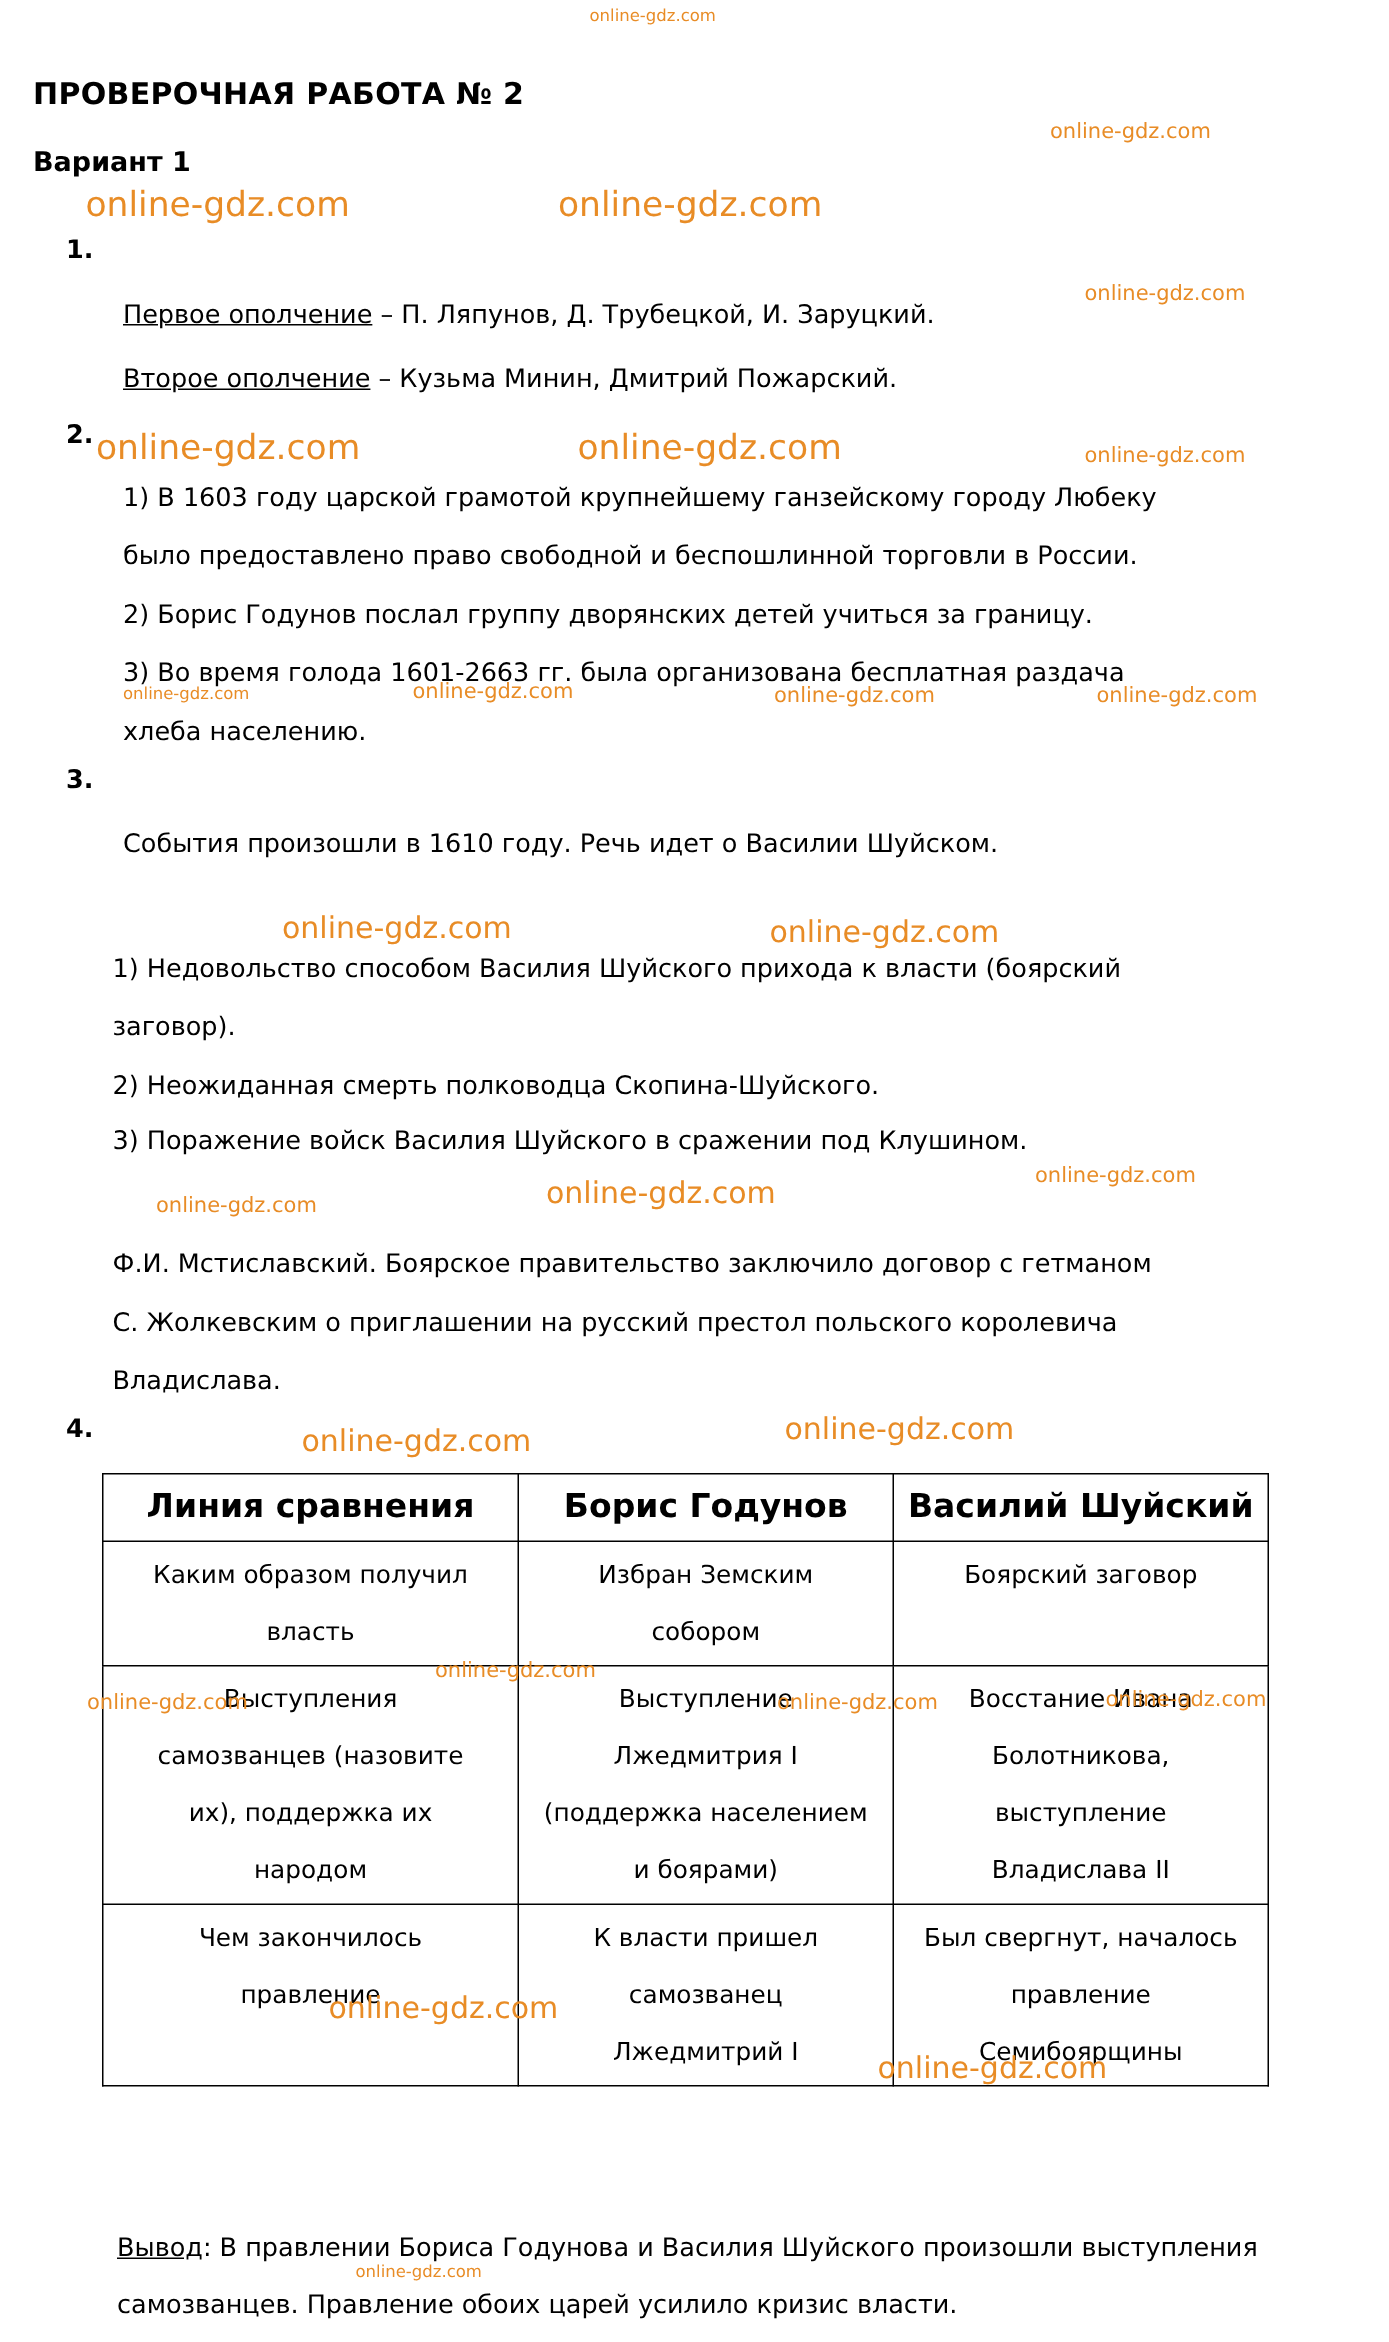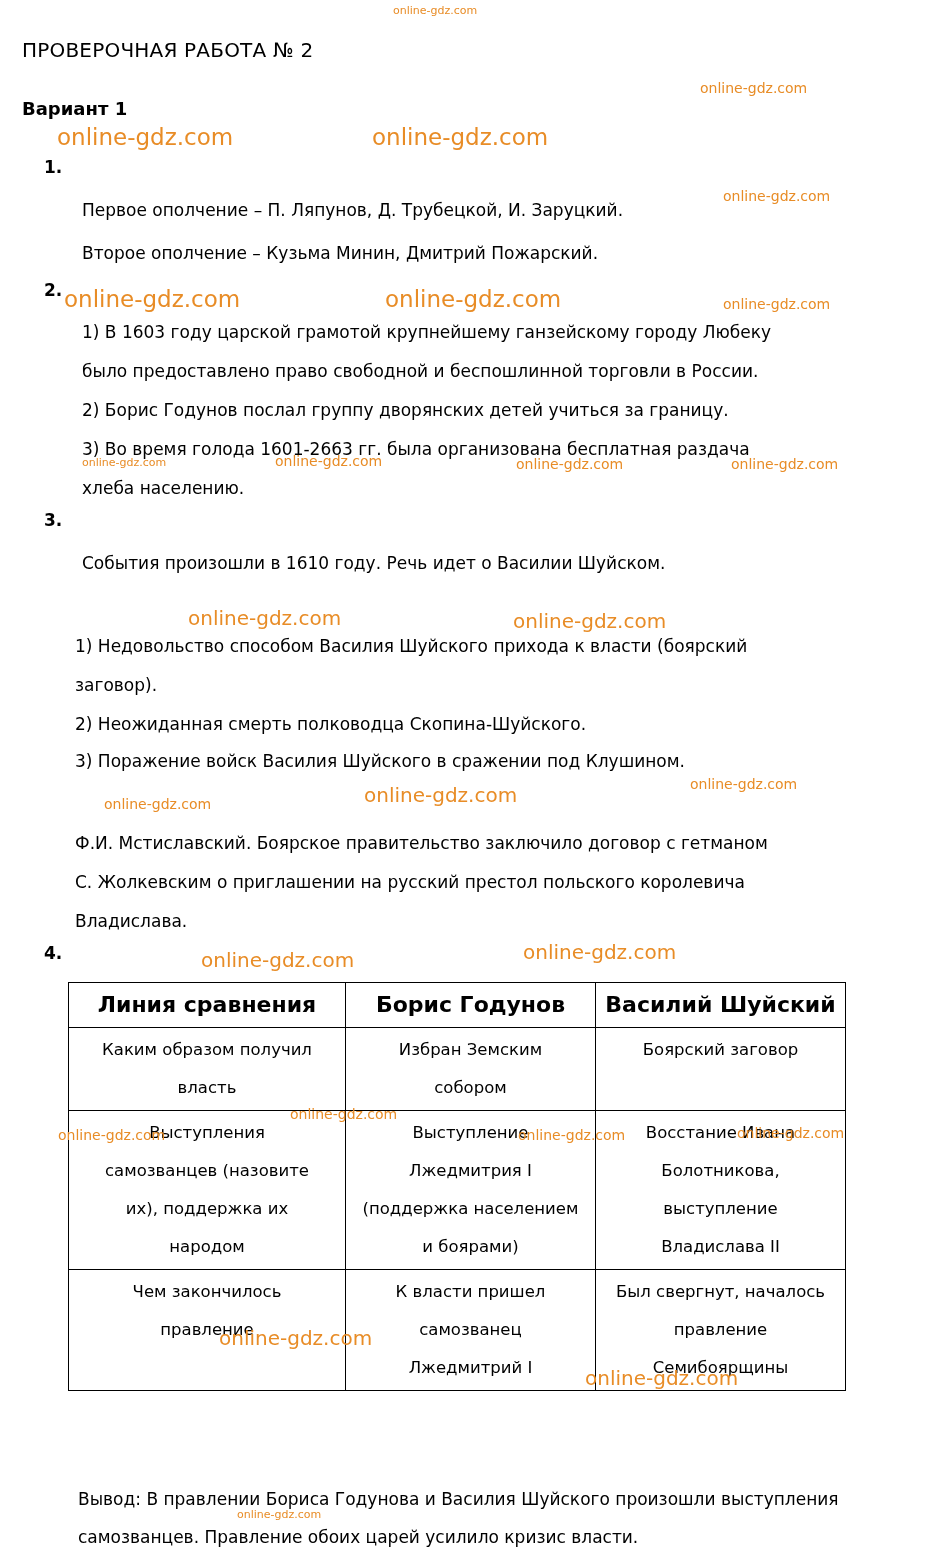--- a/index.html
+++ b/index.html
@@ -32,44 +32,44 @@
   .wm-xs { font-size: 11px; }
   .wm-sm { font-size: 14px; }
   .wm-md { font-size: 20px; }
   .wm-lg { font-size: 23px; }
 
   .content { position: relative; z-index: 2; }
 
   .title {
     position: absolute;
     left: 22px;
-    top: 38px;
+    top: 50px;
     font-size: 20px;
-    font-weight: normal;
+    font-weight: bold;
     letter-spacing: 0.2px;
   }
   .variant {
     position: absolute;
     left: 22px;
     top: 98px;
     font-size: 18px;
     font-weight: bold;
   }
   .qnum {
     position: absolute;
     font-size: 17px;
     font-weight: bold;
   }
   .para {
     position: absolute;
     font-size: 17px;
     line-height: 38px;
     white-space: nowrap;
   }
-  .u { }
+  .u { text-decoration: underline; }
 
   table.cmp {
     position: absolute;
     left: 68px;
     top: 982px;
     width: 777px;
     border-collapse: collapse;
     table-layout: fixed;
   }
   table.cmp th, table.cmp td {

